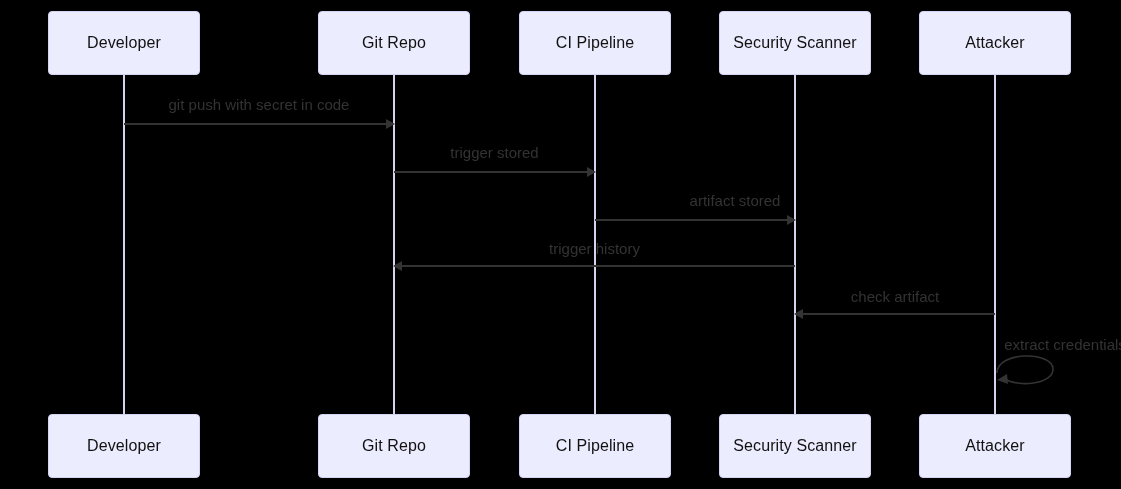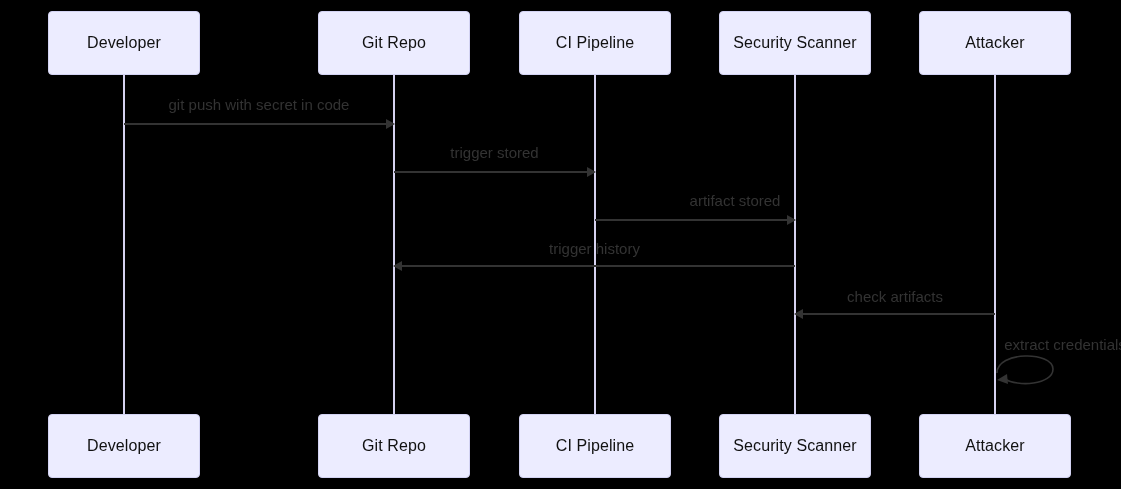--- a/index.html
+++ b/index.html
@@ -110,21 +110,21 @@
   <div class="arrowhead right" id="msg-head-1" style="top: 167px; left: 587px;"></div>
 
   <div class="msg-label" id="msg-label-2" style="left: 695px; top: 192px; margin-left: 40px;">artifact stored</div>
   <div class="msg-line" id="msg-line-2" style="top: 219px; left: 595px; width: 193px;"></div>
   <div class="arrowhead right" id="msg-head-2" style="top: 215px; left: 787px;"></div>
 
   <div class="msg-label" id="msg-label-3" style="left: 594.5px; top: 240px;">trigger history</div>
   <div class="msg-line" id="msg-line-3" style="top: 265px; left: 401px; width: 394px;"></div>
   <div class="arrowhead left" id="msg-head-3" style="top: 261px; left: 393px;"></div>
 
-  <div class="msg-label" id="msg-label-4" style="left: 895px; top: 288px;">check artifacts</div>
+  <div class="msg-label" id="msg-label-4" style="left: 895px; top: 288px;">check artifact</div>
   <div class="msg-line" id="msg-line-4" style="top: 313px; left: 802px; width: 193px;"></div>
   <div class="arrowhead left" id="msg-head-4" style="top: 309px; left: 794px;"></div>
 
   <div class="msg-label" id="msg-label-5" style="left: 1065px; top: 336px;">extract credentials</div>
   <svg class="selfloop-svg" id="msg-selfloop-5" width="80" height="50" style="left: 995px; top: 343px;">
     <path id="selfloop-path" d="M 2 30 C 2 8, 58 8, 58 26 C 58 42, 22 44, 10 36" fill="none" stroke="#333333" stroke-width="1.6"></path>
     <polygon id="selfloop-head" points="12,31 2,37 13,41" fill="#333333"></polygon>
   </svg>
 
   <div class="participant-box" id="bot-box-0" style="left: 48px; top: 414px;">

